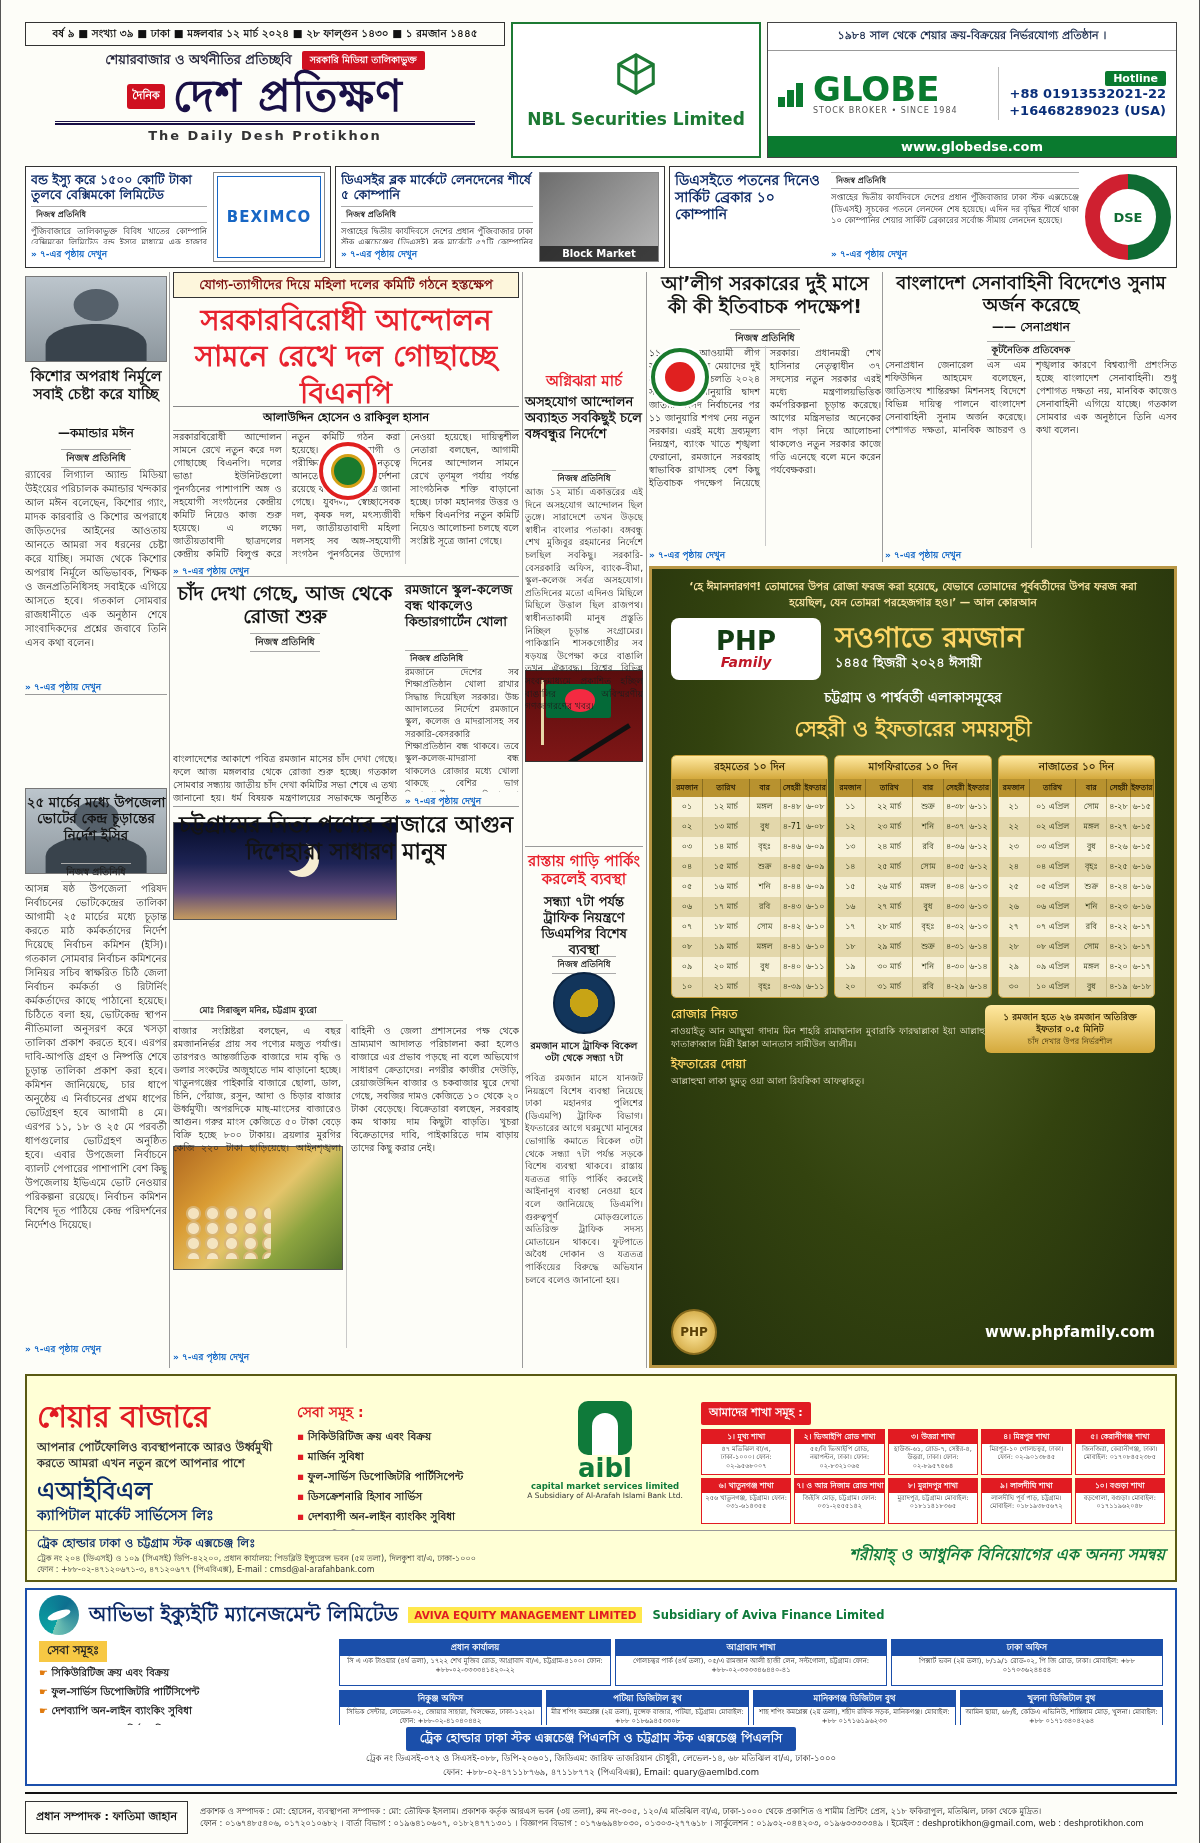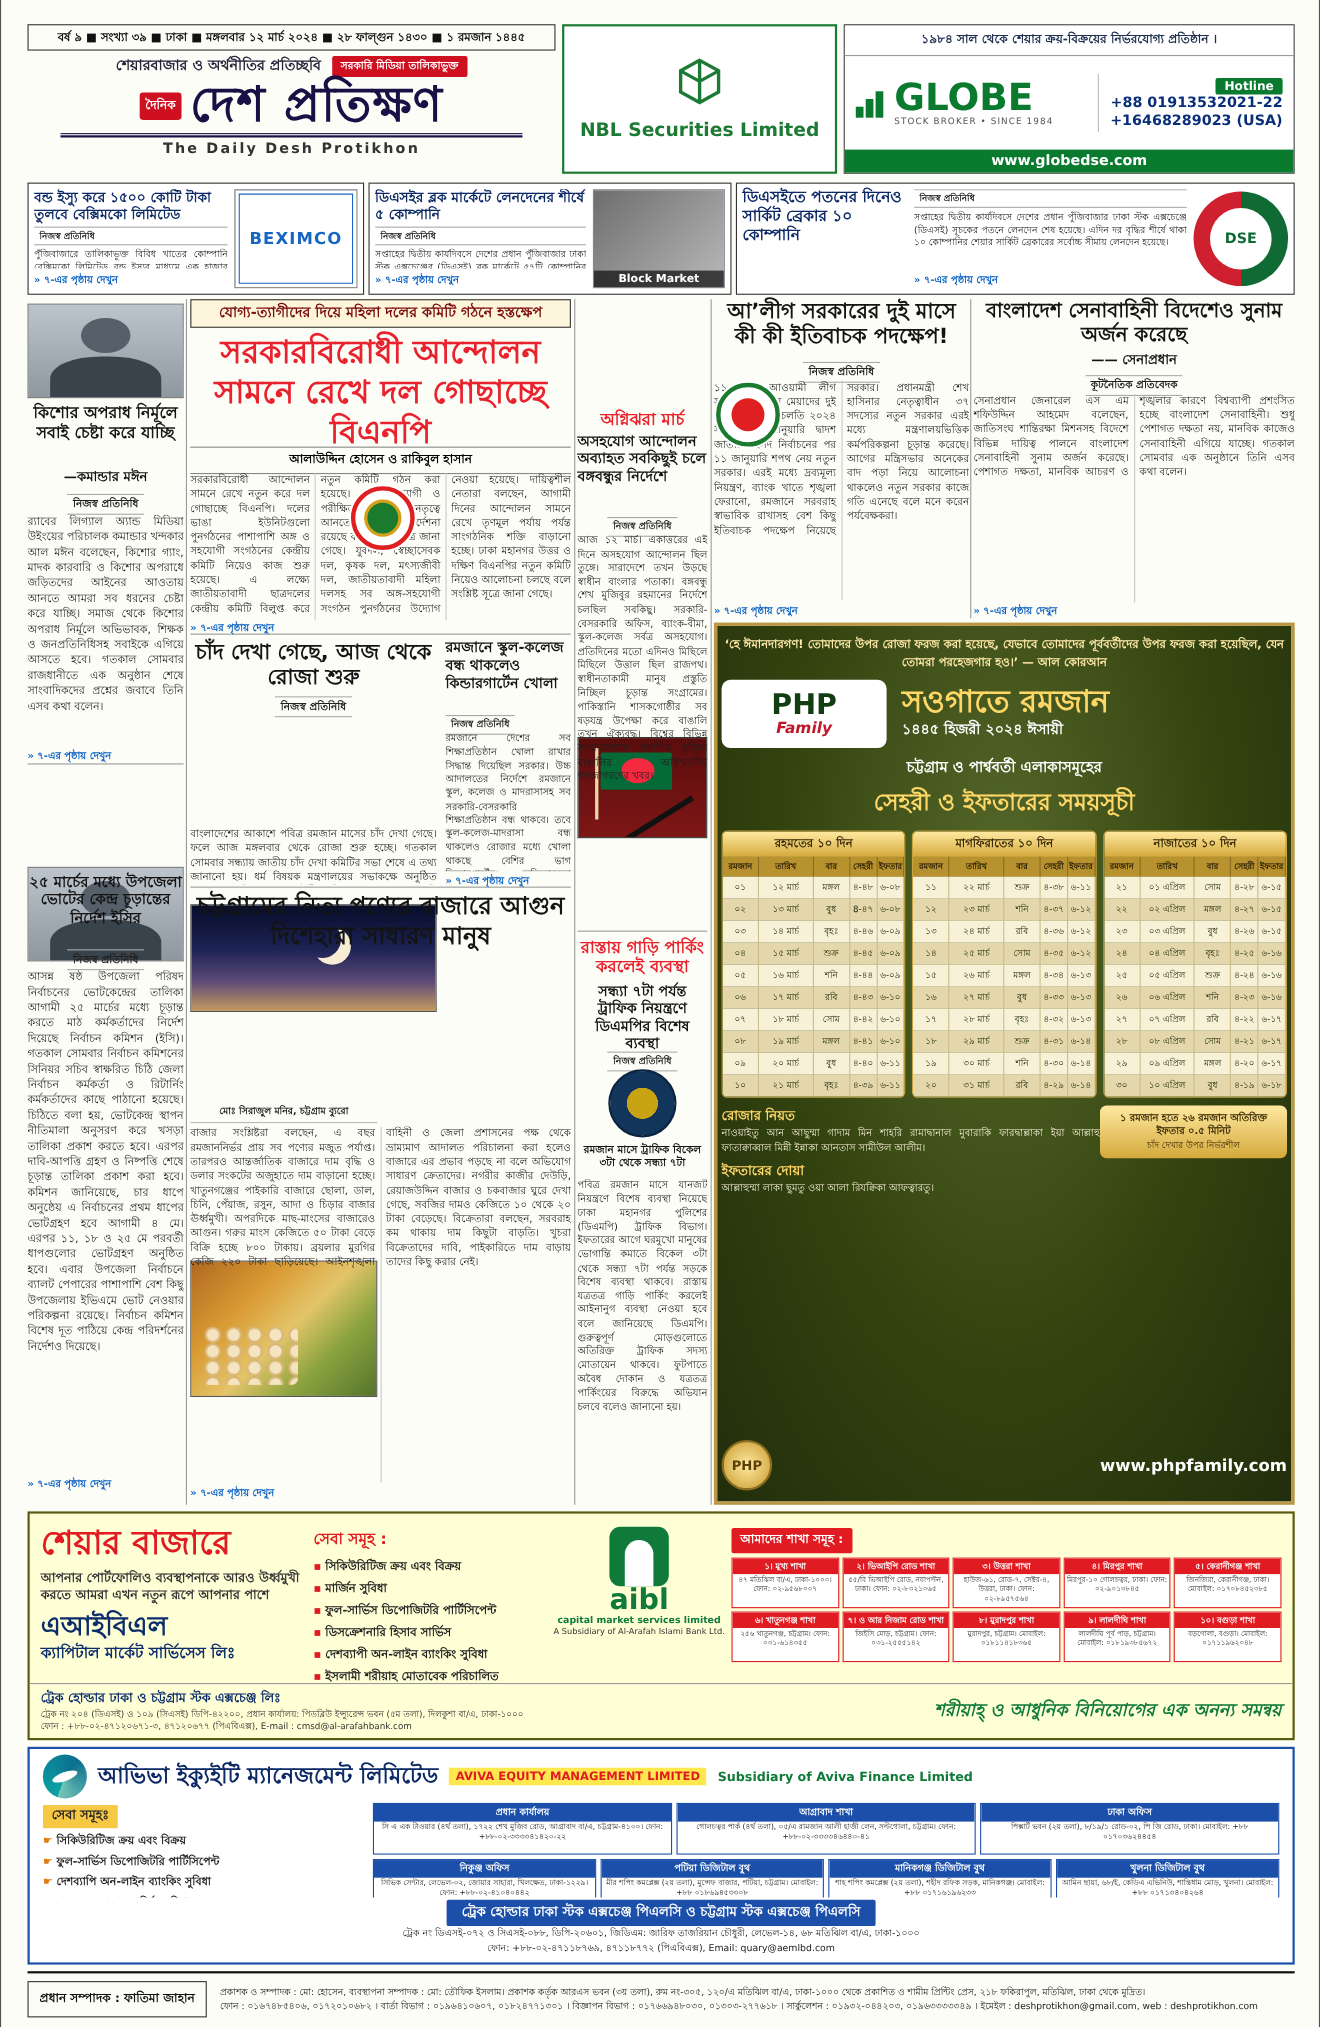--- a/index.html
+++ b/index.html
@@ -64,21 +64,21 @@
 .bnp-logo .inner{width:34px;height:34px;border-radius:50%;background:#1a7a2e;border:3px solid #d4a017}
 .govt-logo{width:58px;height:58px;background:#fff;border:4px solid #1a7a2e;box-shadow:0 0 0 2px #fff}
 .govt-logo .inner{width:30px;height:30px;border-radius:50%;background:#e02020}
 .dmp-logo{width:62px;height:62px;background:radial-gradient(circle,#c8a415 0 34%,#12355b 35% 100%);border:2px solid #0a2340}
 .flagart{background:linear-gradient(180deg,#5a0d0d,#7e1616);border:1px solid #333;position:relative;overflow:hidden}
 .flagart .pole{position:absolute;left:13%;top:10%;width:3px;height:72%;background:#e8d8a8}
 .flagart .flag{position:absolute;left:17%;top:14%;width:56%;height:38%;background:#046a38;border-radius:2px}
 .flagart .flag::after{content:"";position:absolute;left:30%;top:16%;width:46%;height:66%;border-radius:50%;background:#f42a41}
 .flagart .rifle{position:absolute;right:6%;bottom:16%;width:62%;height:5px;background:#111;transform:rotate(-32deg)}
 
-.ramadan{left:648px;top:566px;width:528px;height:802px;border:3px solid #b99745;background:radial-gradient(ellipse at 50% 30%,#55682a 0%,#33430f 55%,#222e0c 100%);color:#f3ecd2;display:flex;flex-direction:column;padding:10px 4px;gap:7px}
+.ramadan{left:648px;top:566px;width:528px;height:802px;border:3px solid #b99745;background:radial-gradient(ellipse at 50% 30%,#55682a 0%,#33430f 55%,#222e0c 100%);color:#f3ecd2;display:flex;flex-direction:column;padding:10px 19px;gap:7px}
 .r-quote{font-size:10.5px;font-weight:bold;color:#ffe9a8;text-align:center;line-height:1.5}
 .r-head{display:flex;align-items:center;gap:14px}
 .php-logo{width:150px;height:62px;background:#fff;border-radius:8px;display:flex;flex-direction:column;align-items:center;justify-content:center;flex:none}
 .php-logo .p1{font-size:26px;font-weight:bold;color:#133d13;line-height:1}
 .php-logo .p2{font-size:14px;font-style:italic;color:#c01828;font-weight:bold}
 .r-title{font-size:28px;font-weight:bold;color:#ffd766;line-height:1.1}
 .r-year{font-size:13px;color:#fff;font-weight:bold}
 .r-sub1{font-size:13.5px;color:#fff;text-align:center;font-weight:bold}
 .r-sub2{font-size:21px;color:#ffd766;text-align:center;font-weight:bold;margin-top:-4px}
 .r-tables{display:flex;gap:6px}
@@ -93,21 +93,21 @@
 .r-niyat{flex:1}
 .r-ntitle{font-size:12px;font-weight:bold;color:#ffd766}
 .r-ntext{font-size:9px;line-height:1.45;color:#f3ecd2;text-align:justify}
 .r-notebox{width:170px;background:linear-gradient(#ffe9a0,#d4a93c);color:#3a2c05;border-radius:6px;padding:6px;font-size:9px;font-weight:bold;text-align:center;line-height:1.4}
 .r-note2{font-size:8px;font-weight:normal}
 .r-bottom{margin-top:auto;display:flex;align-items:center;justify-content:space-between}
 .goldseal{width:46px;height:46px;border-radius:50%;background:radial-gradient(circle,#ffe9a0,#c79a2e);display:flex;align-items:center;justify-content:center;color:#5a4006;font-weight:bold;font-size:12px;border:2px solid #8a6d1f}
 .r-web{font-size:15px;font-weight:bold;color:#fff}
 
 .aibl{left:24px;top:1374px;width:1152px;height:208px;border:2px solid #5a5a14;background:#ffffd6;display:flex;flex-direction:column}
-.aibl-main{flex:1;display:flex;padding:12px 10px;overflow:hidden}
+.aibl-main{flex:1;display:flex;padding:25px 10px;gap:12px;overflow:hidden}
 .aibl-lead{font-size:30px;font-weight:bold;color:#e11b22;line-height:1.05}
 .aibl-pitch{font-size:11.5px;font-weight:bold;color:#333;line-height:1.45;margin:6px 0}
 .aibl-bn{font-size:24px;font-weight:bold;color:#0c2d6b;line-height:1.1}
 .aibl-bn2{font-size:14px;font-weight:bold;color:#0c2d6b}
 .svc-title{font-size:14px;font-weight:bold;color:#e11b22;margin-bottom:4px}
 .svc li{list-style:none;font-size:10.5px;font-weight:bold;color:#222;margin-bottom:3px}
 .svc li::before{content:"▪ ";color:#e11b22}
 .aiblmark{width:54px;height:54px;background:#0f7a3a;border-radius:10px;position:relative;margin:0 auto}
 .aiblmark::after{content:"";position:absolute;left:14px;right:14px;top:12px;bottom:0;background:#fff;border-radius:26px 26px 0 0}
 .aibl-logo-word{font-size:26px;font-weight:bold;color:#0f7a3a;text-align:center;line-height:1}
@@ -350,21 +350,21 @@
               <span>১২ মার্চ</span>
               <span>মঙ্গল</span>
               <span>৪-৪৮</span>
               <span>৬-০৮</span>
             </div>
 
             <div>
               <span>০২</span>
               <span>১৩ মার্চ</span>
               <span>বুধ</span>
-              <span>8-৪৭</span>
+              <span>৪-71</span>
               <span>৬-০৮</span>
             </div>
 
             <div>
               <span>০৩</span>
               <span>১৪ মার্চ</span>
               <span>বৃহঃ</span>
               <span>৪-৪৬</span>
               <span>৬-০৯</span>
             </div>

